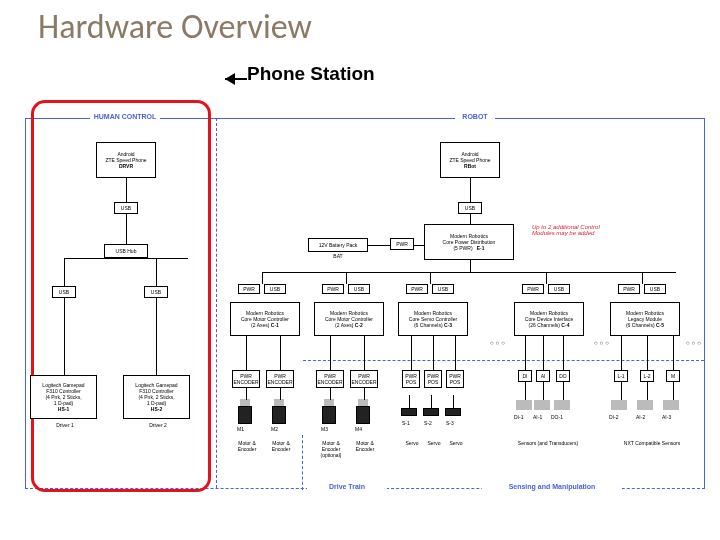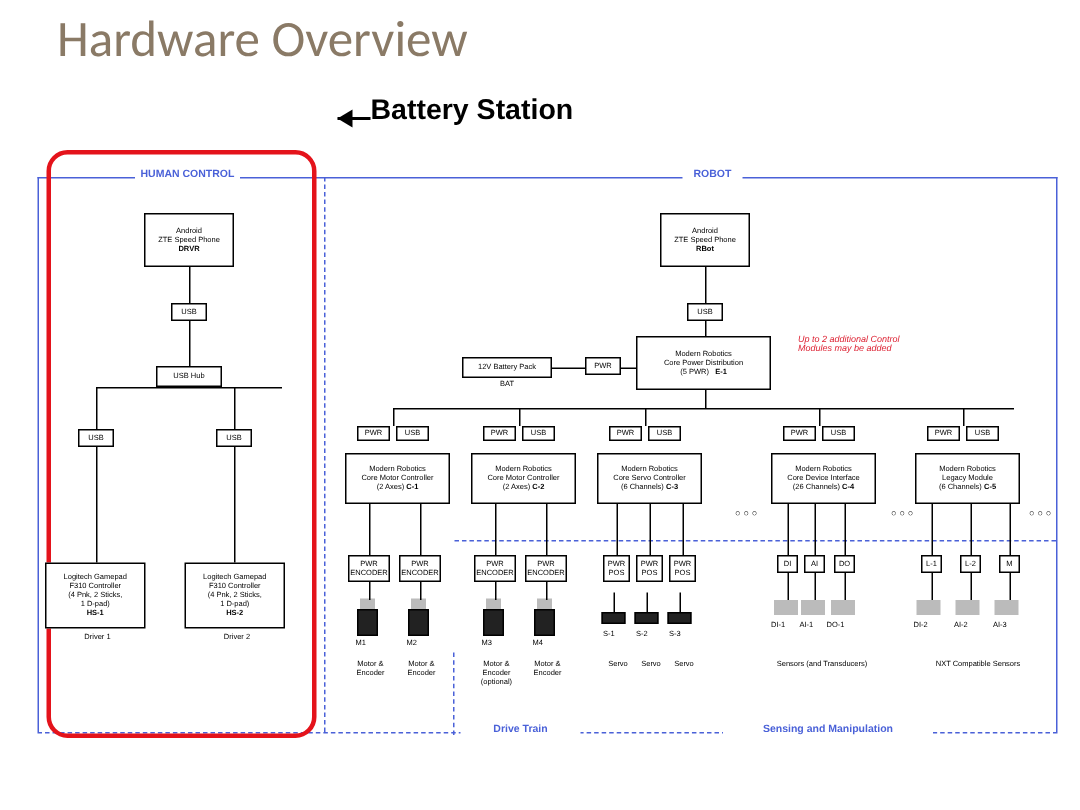--- a/index.html
+++ b/index.html
@@ -29,21 +29,21 @@
 .gry{position:absolute;background:#bbb}
 .bar{position:absolute;background:#000}
 .dots{position:absolute;font:700 6px Arial;letter-spacing:2px}
 </style>
 </head>
 <body>
 
 <div class="canvas">
 
 <div class="title">Hardware Overview</div>
-<div class="subtitle">Battery Station</div>
+<div class="subtitle">Phone Station</div>
 <div class="arrow"></div>
 
 <div class="lineB" style="left:25px;top:118px;width:680px;height:1px"></div>
 <div class="lineB" style="left:25px;top:118px;width:1px;height:370px"></div>
 <div class="lineB" style="left:704px;top:118px;width:1px;height:370px"></div>
 <div class="sec" style="left:90px;top:113px;width:70px;background:#fff;line-height:1">HUMAN CONTROL</div>
 <div class="sec" style="left:455px;top:113px;width:40px;background:#fff">ROBOT</div>
 
 <div class="dash" style="left:216px;top:118px;height:370px"></div>
 <div class="dash" style="left:302px;top:435px;height:55px"></div>

